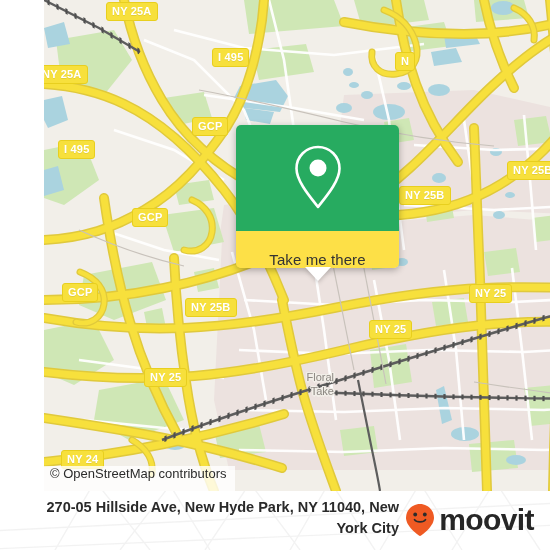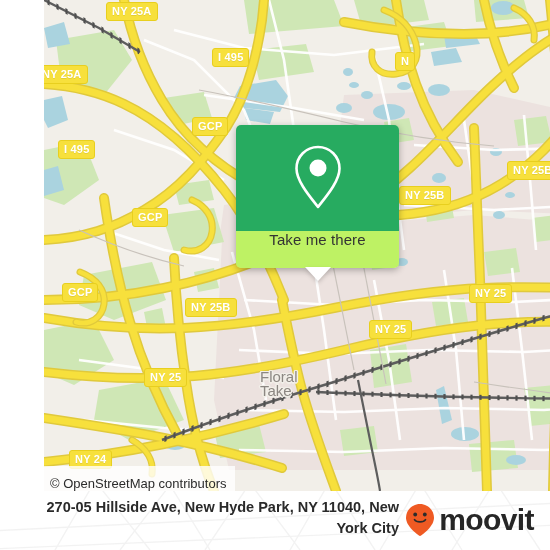--- a/index.html
+++ b/index.html
@@ -54,23 +54,23 @@
     padding: 1px 5px 1px 5px;
     white-space: nowrap;
     letter-spacing: .2px;
     text-shadow: 0 1px 0 rgba(0,0,0,.08);
     box-sizing: content-box;
   }
 
   .place-label {
     position: absolute;
     color: #8c8782;
-    font-size: 15px;
+    font-size: 11px;
     line-height: 14px;
-    text-align: left;
+    text-align: right;
     white-space: nowrap;
     text-shadow:
       -1.5px 0 #f2efe9, 1.5px 0 #f2efe9, 0 -1.5px #f2efe9, 0 1.5px #f2efe9,
       -1px -1px #f2efe9, 1px -1px #f2efe9, -1px 1px #f2efe9, 1px 1px #f2efe9;
   }
 
   
   #popup-card {
     position: absolute;
     left: 192px;
@@ -85,24 +85,24 @@
     height: 106px;
     background: #27ab60;
     border-radius: 5px 5px 0 0;
     display: flex;
     align-items: center;
     justify-content: center;
   }
   #popup-foot {
     position: relative;
     height: 37px;
-    background: #bef264;
+    background: #fde047;
     border-radius: 0 0 5px 5px;
     display: flex;
-    align-items: flex-start;
+    align-items: flex-end;
     justify-content: center;
   }
   #popup-foot-label {
     color: #333333;
     font-size: 15px;
     letter-spacing: .1px;
   }
   #popup-tail {
     position: absolute;
     left: 50%;
@@ -116,21 +116,21 @@
   }
 
   
   #osm-attribution {
     position: absolute;
     left: 0;
     top: 466px;
     height: 25px;
     padding: 0 8px 0 6px;
     display: flex;
-    align-items: flex-end;
+    align-items: flex-start;
     background: rgba(255,255,255,.80);
     color: #2b2b2b;
     font-size: 13px;
     z-index: 30;
   }
 
   
   #bottom-bar {
     position: absolute;
     left: 0;
@@ -372,21 +372,21 @@
     <div class="shield" style="left:148px; top:117px;">GCP</div>
     <div class="shield" style="left:88px; top:208px;">GCP</div>
     <div class="shield" style="left:18px; top:283px;">GCP</div>
     <div class="shield" style="left:351px; top:52px;">N</div>
     <div class="shield" style="left:463px; top:161px;">NY 25B</div>
     <div class="shield" style="left:355px; top:186px;">NY 25B</div>
     <div class="shield" style="left:141px; top:298px;">NY 25B</div>
     <div class="shield" style="left:325px; top:320px;">NY 25</div>
     <div class="shield" style="left:425px; top:284px;">NY 25</div>
     <div class="shield" style="left:100px; top:368px;">NY 25</div>
-    <div class="shield" style="left:25px; top:450px;">NY 24</div>
+    <div class="shield" style="left:17px; top:450px;">NY 24</div>
 
     <div class="place-label" style="left:216px; top:370px; width:74px;">
       <div>Floral</div>
       <div>Take</div>
     </div>
 
     <div id="popup-card">
       <div id="popup-head">
         <svg width="56" height="70" viewBox="0 0 56 70">
           <path d="M28 4 C16 4 6.5 13.5 6.5 25.5 C6.5 39 22 56 28 64 C34 56 49.5 39 49.5 25.5 C49.5 13.5 40 4 28 4 Z" fill="none" stroke="#ffffff" stroke-width="2.6" stroke-linejoin="round"></path>

